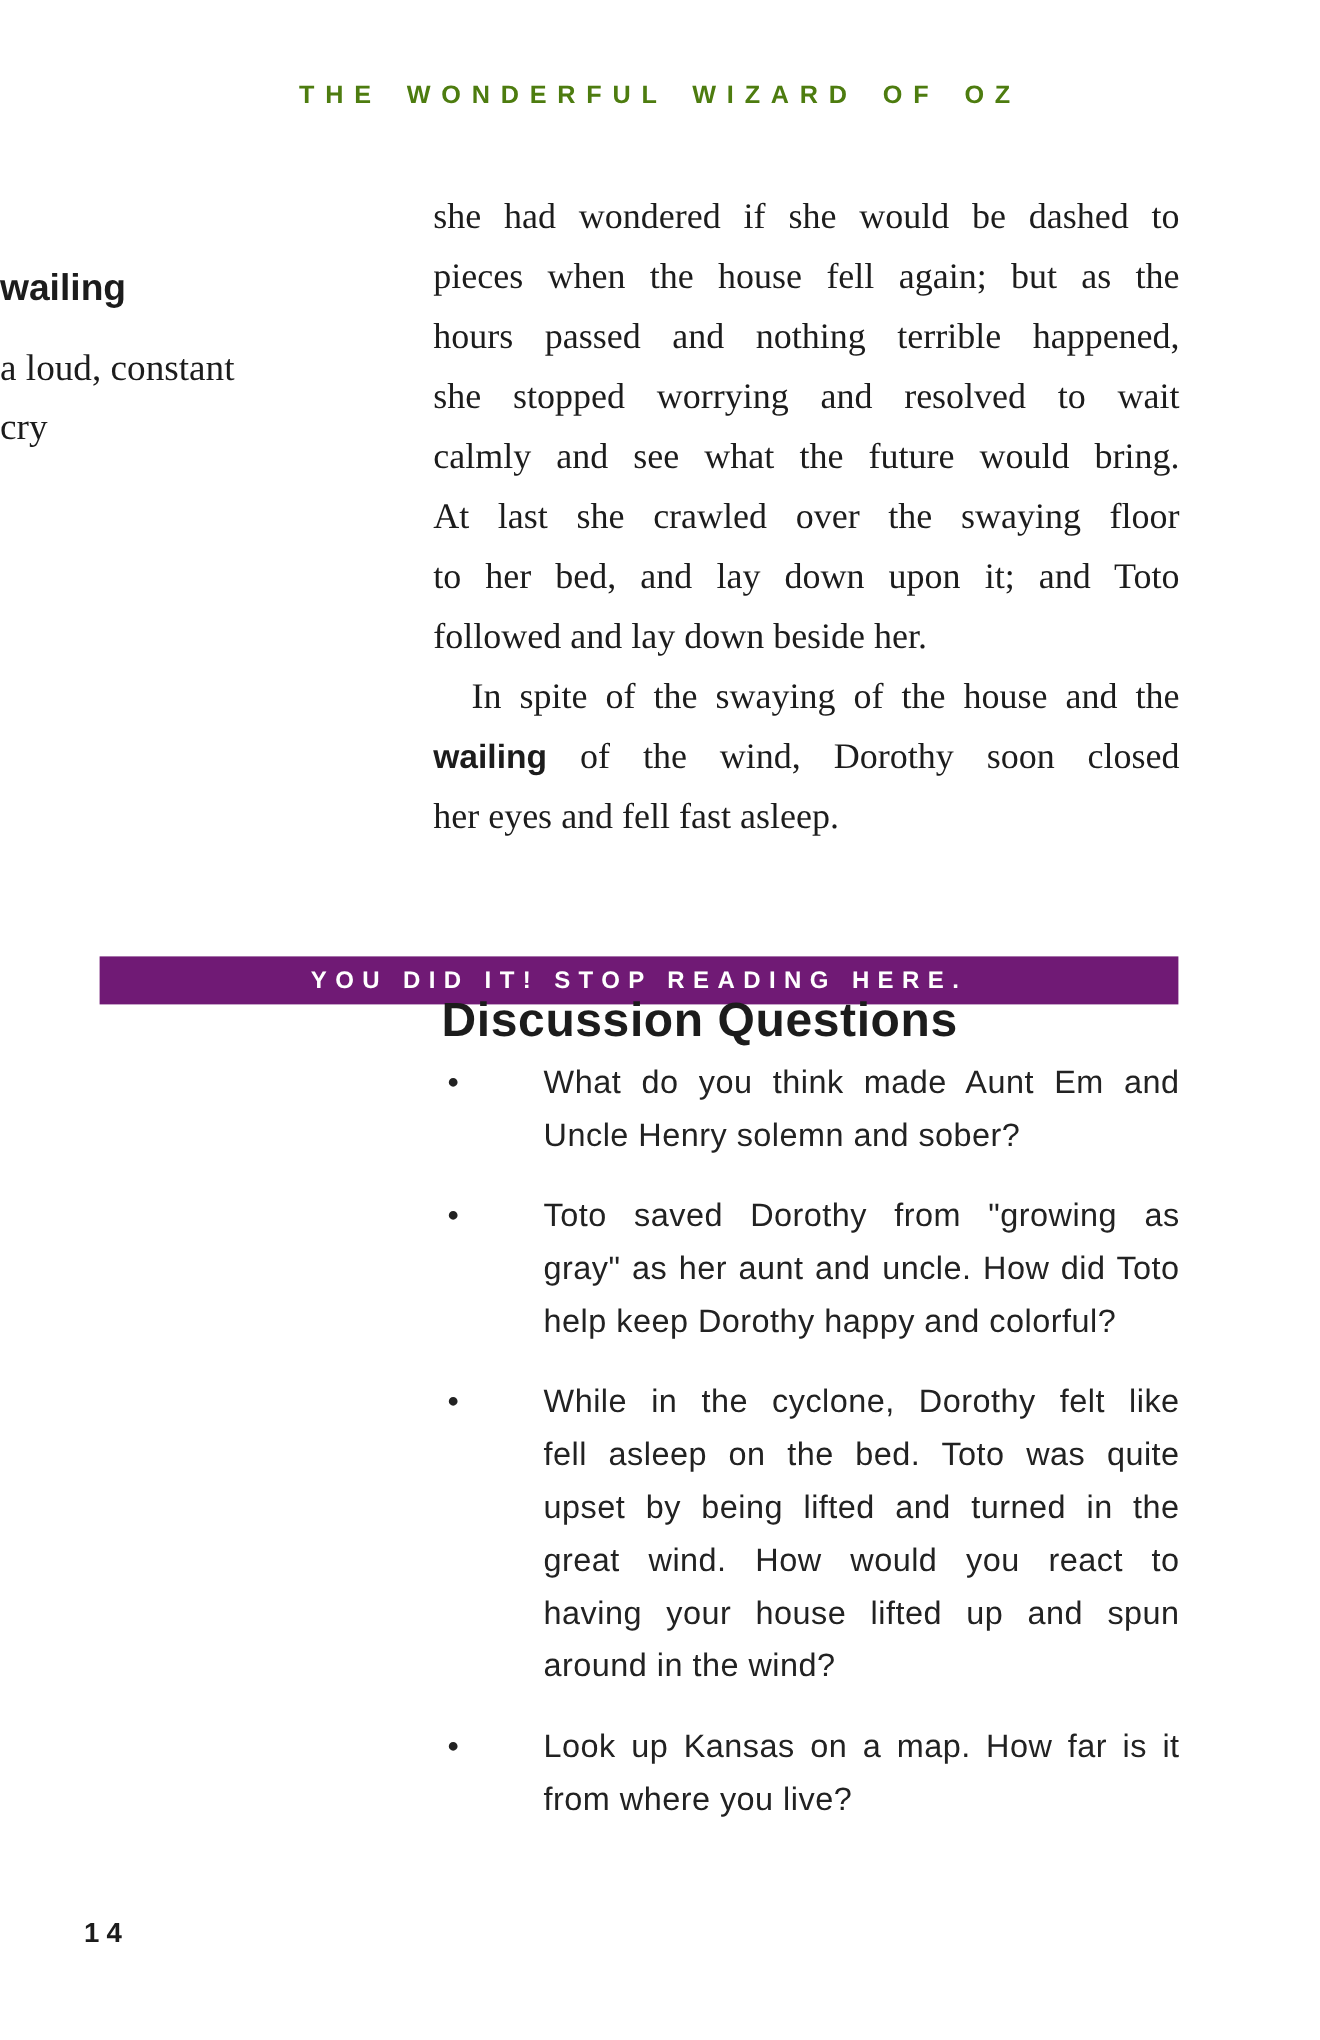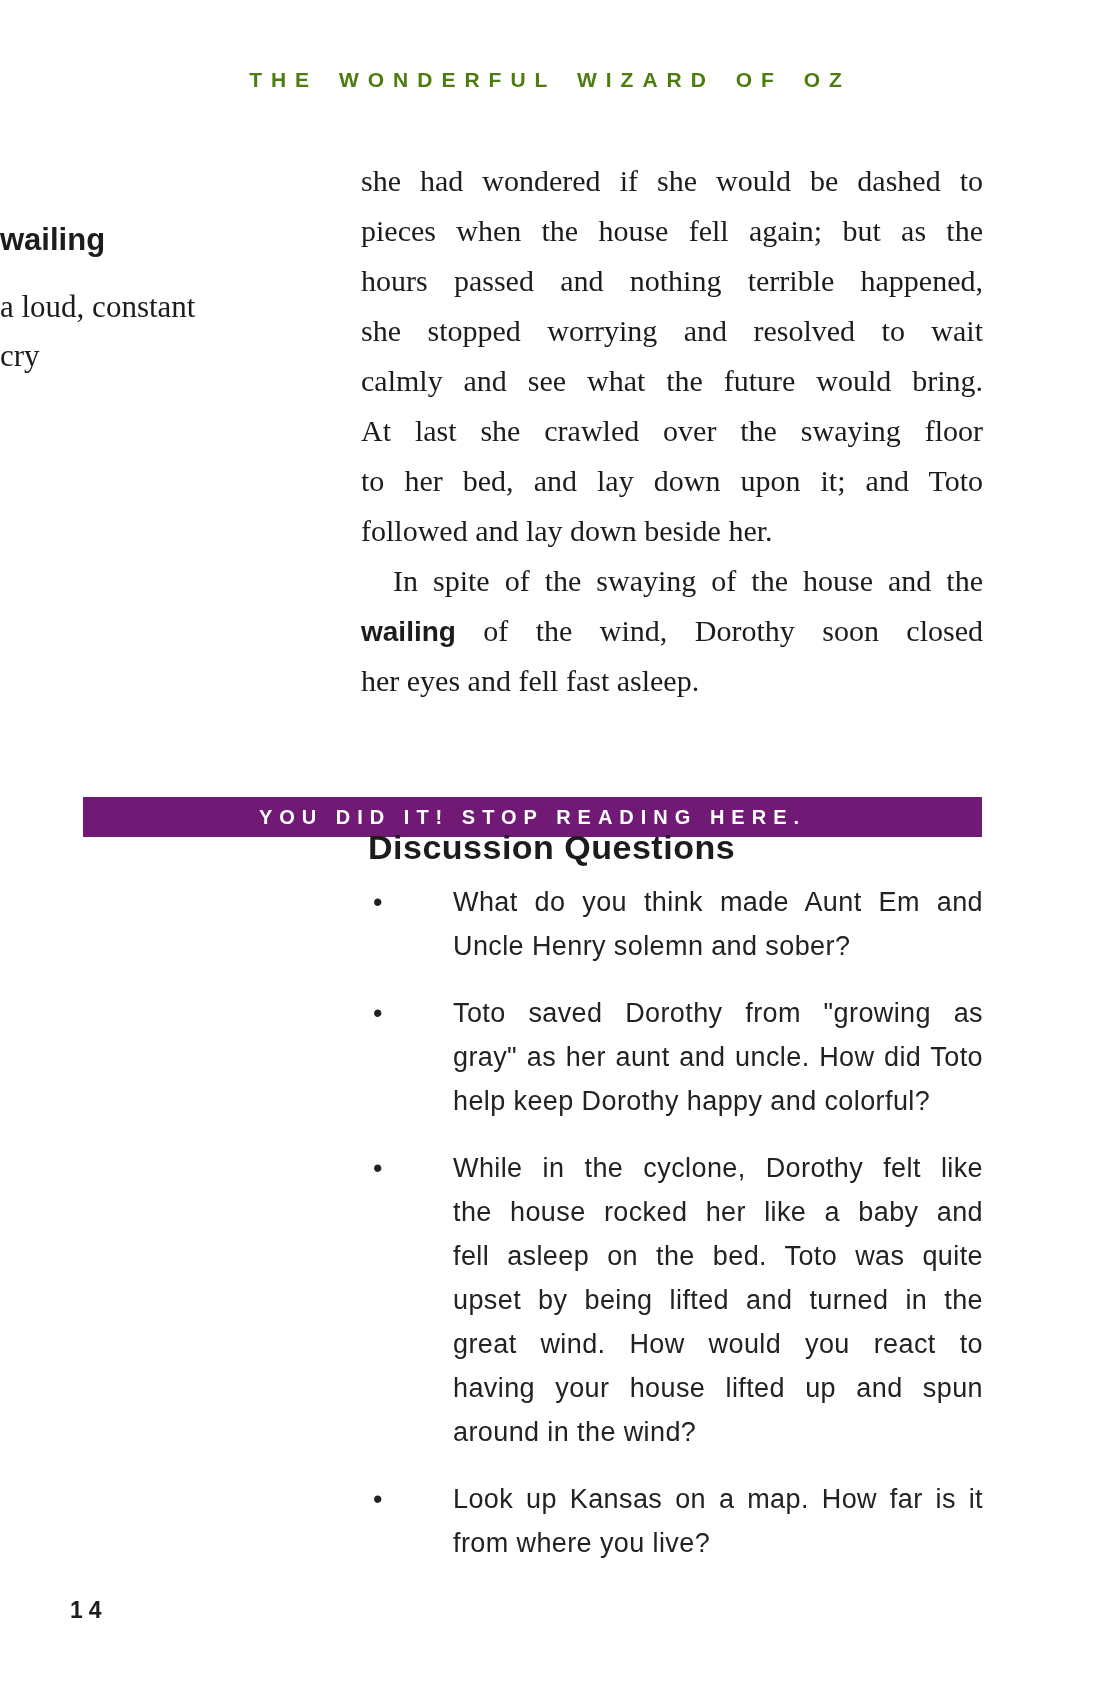--- a/index.html
+++ b/index.html
@@ -40,21 +40,21 @@
     position:absolute; left:83px; top:749px; width:899px; height:40px;
     background:#701a75; color:#ffffff; text-align:center;
     font-family:"Liberation Sans", sans-serif; font-weight:bold;
     font-size:20px; letter-spacing:7px; line-height:41px;margin-top:48px;
   }
 
   
   .dq-heading {
     position:absolute; left:368px; top:828px; margin:0;
     font-family:"Liberation Sans", sans-serif; font-weight:bold;
-    font-size:34px; color:#1c1c1c; letter-spacing:0.5px;
+    font-size:40px; color:#1c1c1c; letter-spacing:0.5px;
   }
   .questions {
     position:absolute; left:373px; top:880px; width:610px;
     display:flex; flex-direction:column; gap:23px;
     font-family:"Liberation Sans", sans-serif; font-size:27px; color:#222222;
   }
   .question { display:flex; }
   .q-bullet { width:48px; flex:0 0 48px; line-height:44px; font-size:27px; }
   .q-lines { flex:1 1 auto;margin-left:32px; }
   .q-line { height:44px; line-height:44px; text-align:justify; text-align-last:justify; letter-spacing:0.4px; }
@@ -115,21 +115,20 @@
         <div class="q-lines">
           <div class="q-line">Toto saved Dorothy from "growing as</div>
           <div class="q-line">gray" as her aunt and uncle. How did Toto</div>
           <div class="q-line nj">help keep Dorothy happy and colorful?</div>
         </div>
       </div>
       <div class="question">
         <div class="q-bullet">•</div>
         <div class="q-lines">
           <div class="q-line">While in the cyclone, Dorothy felt like</div>
-          <div class="q-line">the house rocked her like a baby and</div>
           <div class="q-line">fell asleep on the bed. Toto was quite</div>
           <div class="q-line">upset by being lifted and turned in the</div>
           <div class="q-line">great wind. How would you react to</div>
           <div class="q-line">having your house lifted up and spun</div>
           <div class="q-line nj">around in the wind?</div>
         </div>
       </div>
       <div class="question">
         <div class="q-bullet">•</div>
         <div class="q-lines">

